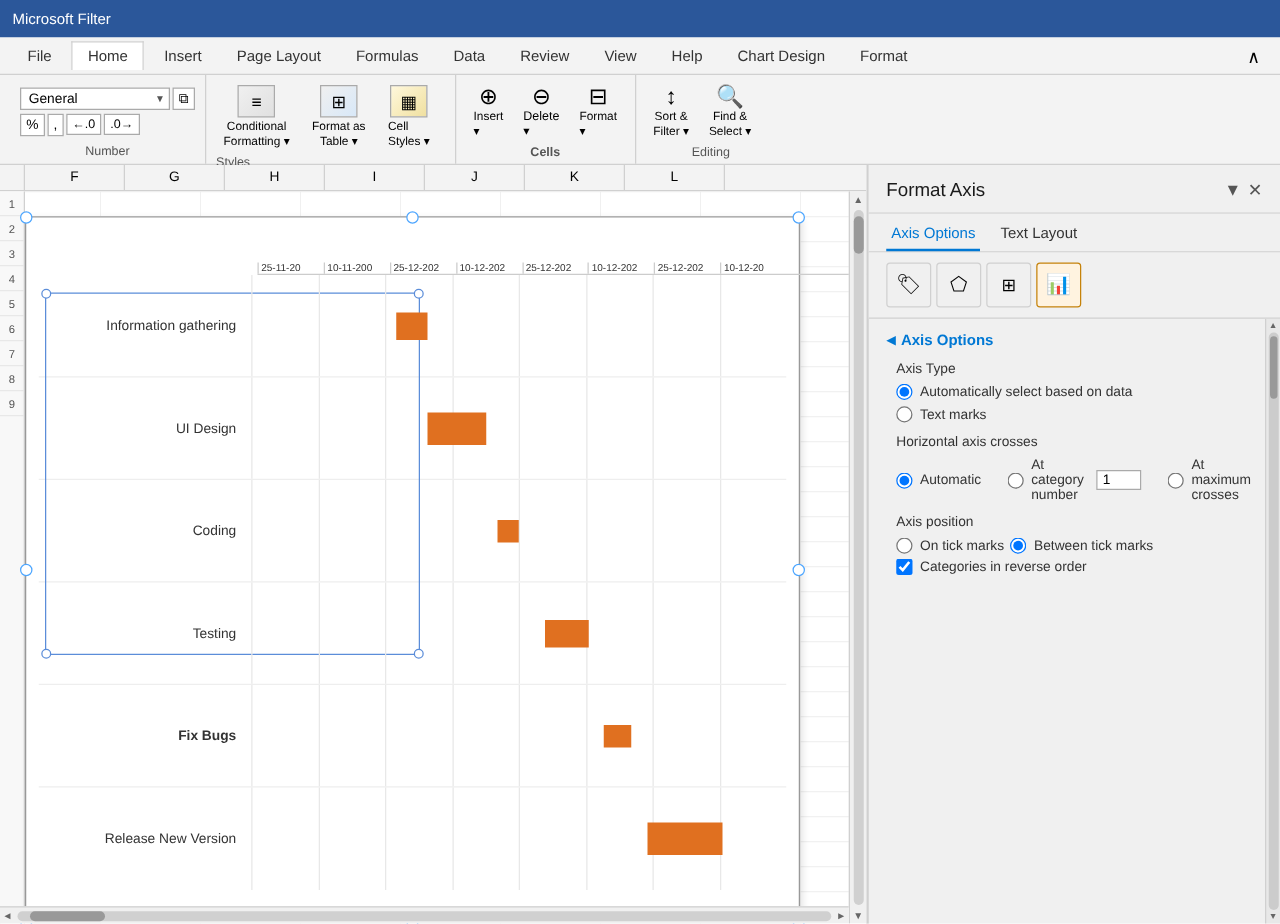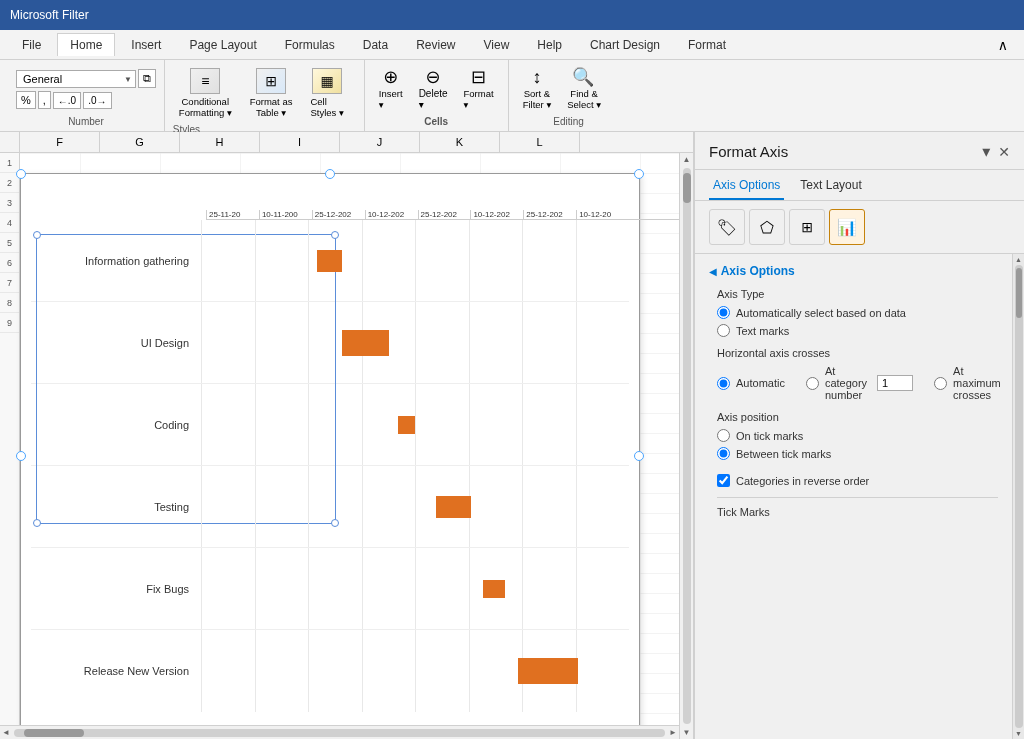--- a/index.html
+++ b/index.html
@@ -242,21 +242,21 @@
                   <div style="flex:1; border-left:1px solid #e8e8e8;"></div>
                   <div style="flex:1; border-left:1px solid #e8e8e8;"></div>
                   <div style="flex:1; border-left:1px solid #e8e8e8;"></div>
                   <div style="flex:1; border-left:1px solid #e8e8e8;"></div>
                   <div style="flex:1; border-left:1px solid #e8e8e8;"></div>
                 <div style="position:absolute; left:55%; width:8%; height:22px; background:#e07020; top:50%; transform:translateY(-50%);"></div>
               </div>
             </div>
 
             <div style="display:flex; height:82px; border-bottom:1px solid #eee; align-items:center;">
-              <div style="width:170px; text-align:right; padding-right:12px; font-size:11px; color:#333; flex-shrink:0;">Fix Bugs</div>
+              <div style="width:170px; text-align:right; padding-right:12px; font-size:11px; color:#333; flex-shrink:0;font-weight:bold;">Fix Bugs</div>
               <div style="flex:1; height:100%; position:relative; display:flex;">
                 <div style="flex:1; border-left:1px solid #e8e8e8;"></div>
                   <div style="flex:1; border-left:1px solid #e8e8e8;"></div>
                   <div style="flex:1; border-left:1px solid #e8e8e8;"></div>
                   <div style="flex:1; border-left:1px solid #e8e8e8;"></div>
                   <div style="flex:1; border-left:1px solid #e8e8e8;"></div>
                   <div style="flex:1; border-left:1px solid #e8e8e8;"></div>
                   <div style="flex:1; border-left:1px solid #e8e8e8;"></div>
                   <div style="flex:1; border-left:1px solid #e8e8e8;"></div>
                 <div style="position:absolute; left:66%; width:5%; height:18px; background:#e07020; top:50%; transform:translateY(-50%);"></div>
@@ -355,39 +355,36 @@
                 <span>At category number</span>
                 <input type="text" value="1" style="border: 1px solid rgb(170, 170, 170); padding: 1px 4px; font-size: 11px; width: 36px; margin-left: 4px; background: rgb(255, 255, 255);">
               </label>
               <label style="display:flex; align-items:center; gap:6px; font-size:11px; color:#333; cursor:pointer;">
                 <input type="radio" name="axis-cross" style="margin: 0px;">
                 <span>At maximum crosses</span>
               </label>
             </div>
 
             <div style="font-size:11px; color:#333; margin-bottom:6px;">Axis position</div>
-            <div style="display:flex; flex-direction:column; gap:5px; margin-bottom:14px;">
+            <div style="display:flex; gap:5px; margin-bottom:4px;">
               <label style="display:flex; align-items:center; gap:6px; font-size:11px; color:#333; cursor:pointer;">
                 <input type="radio" name="axis-pos" style="margin: 0px;">
                 <span>On tick marks</span>
               </label>
               <label style="display:flex; align-items:center; gap:6px; font-size:11px; color:#333; cursor:pointer;">
                 <input type="radio" name="axis-pos" checked="" style="margin: 0px;">
                 <span>Between tick marks</span>
               </label>
             </div>
 
             <label style="display:flex; align-items:center; gap:6px; font-size:11px; color:#333; margin-bottom:10px; cursor:pointer;">
               <input type="checkbox" checked="" style="margin: 0px;">
               <span>Categories in reverse order</span>
             </label>
 
-            <div style="font-size:11px; color:#333; border-top:1px solid #d0d0d0; padding-top:8px; cursor:pointer;">
-              <span>Tick Marks</span>
-            </div>
           </div>
         </div>
 
       </div>
 
       <div style="width:12px; background:#e8e8e8; border-left:1px solid #d0d0d0; display:flex; flex-direction:column; align-items:center; padding:2px 0; flex-shrink:0;">
         <div style="font-size:7px; color:#666; cursor:pointer;">▲</div>
         <div style="flex:1; width:8px; background:#ccc; border-radius:4px; margin:2px 0; position:relative;">
           <div style="width:6px; height:50px; background:#999; border-radius:3px; position:absolute; top:3px; left:1px;"></div>
         </div>

